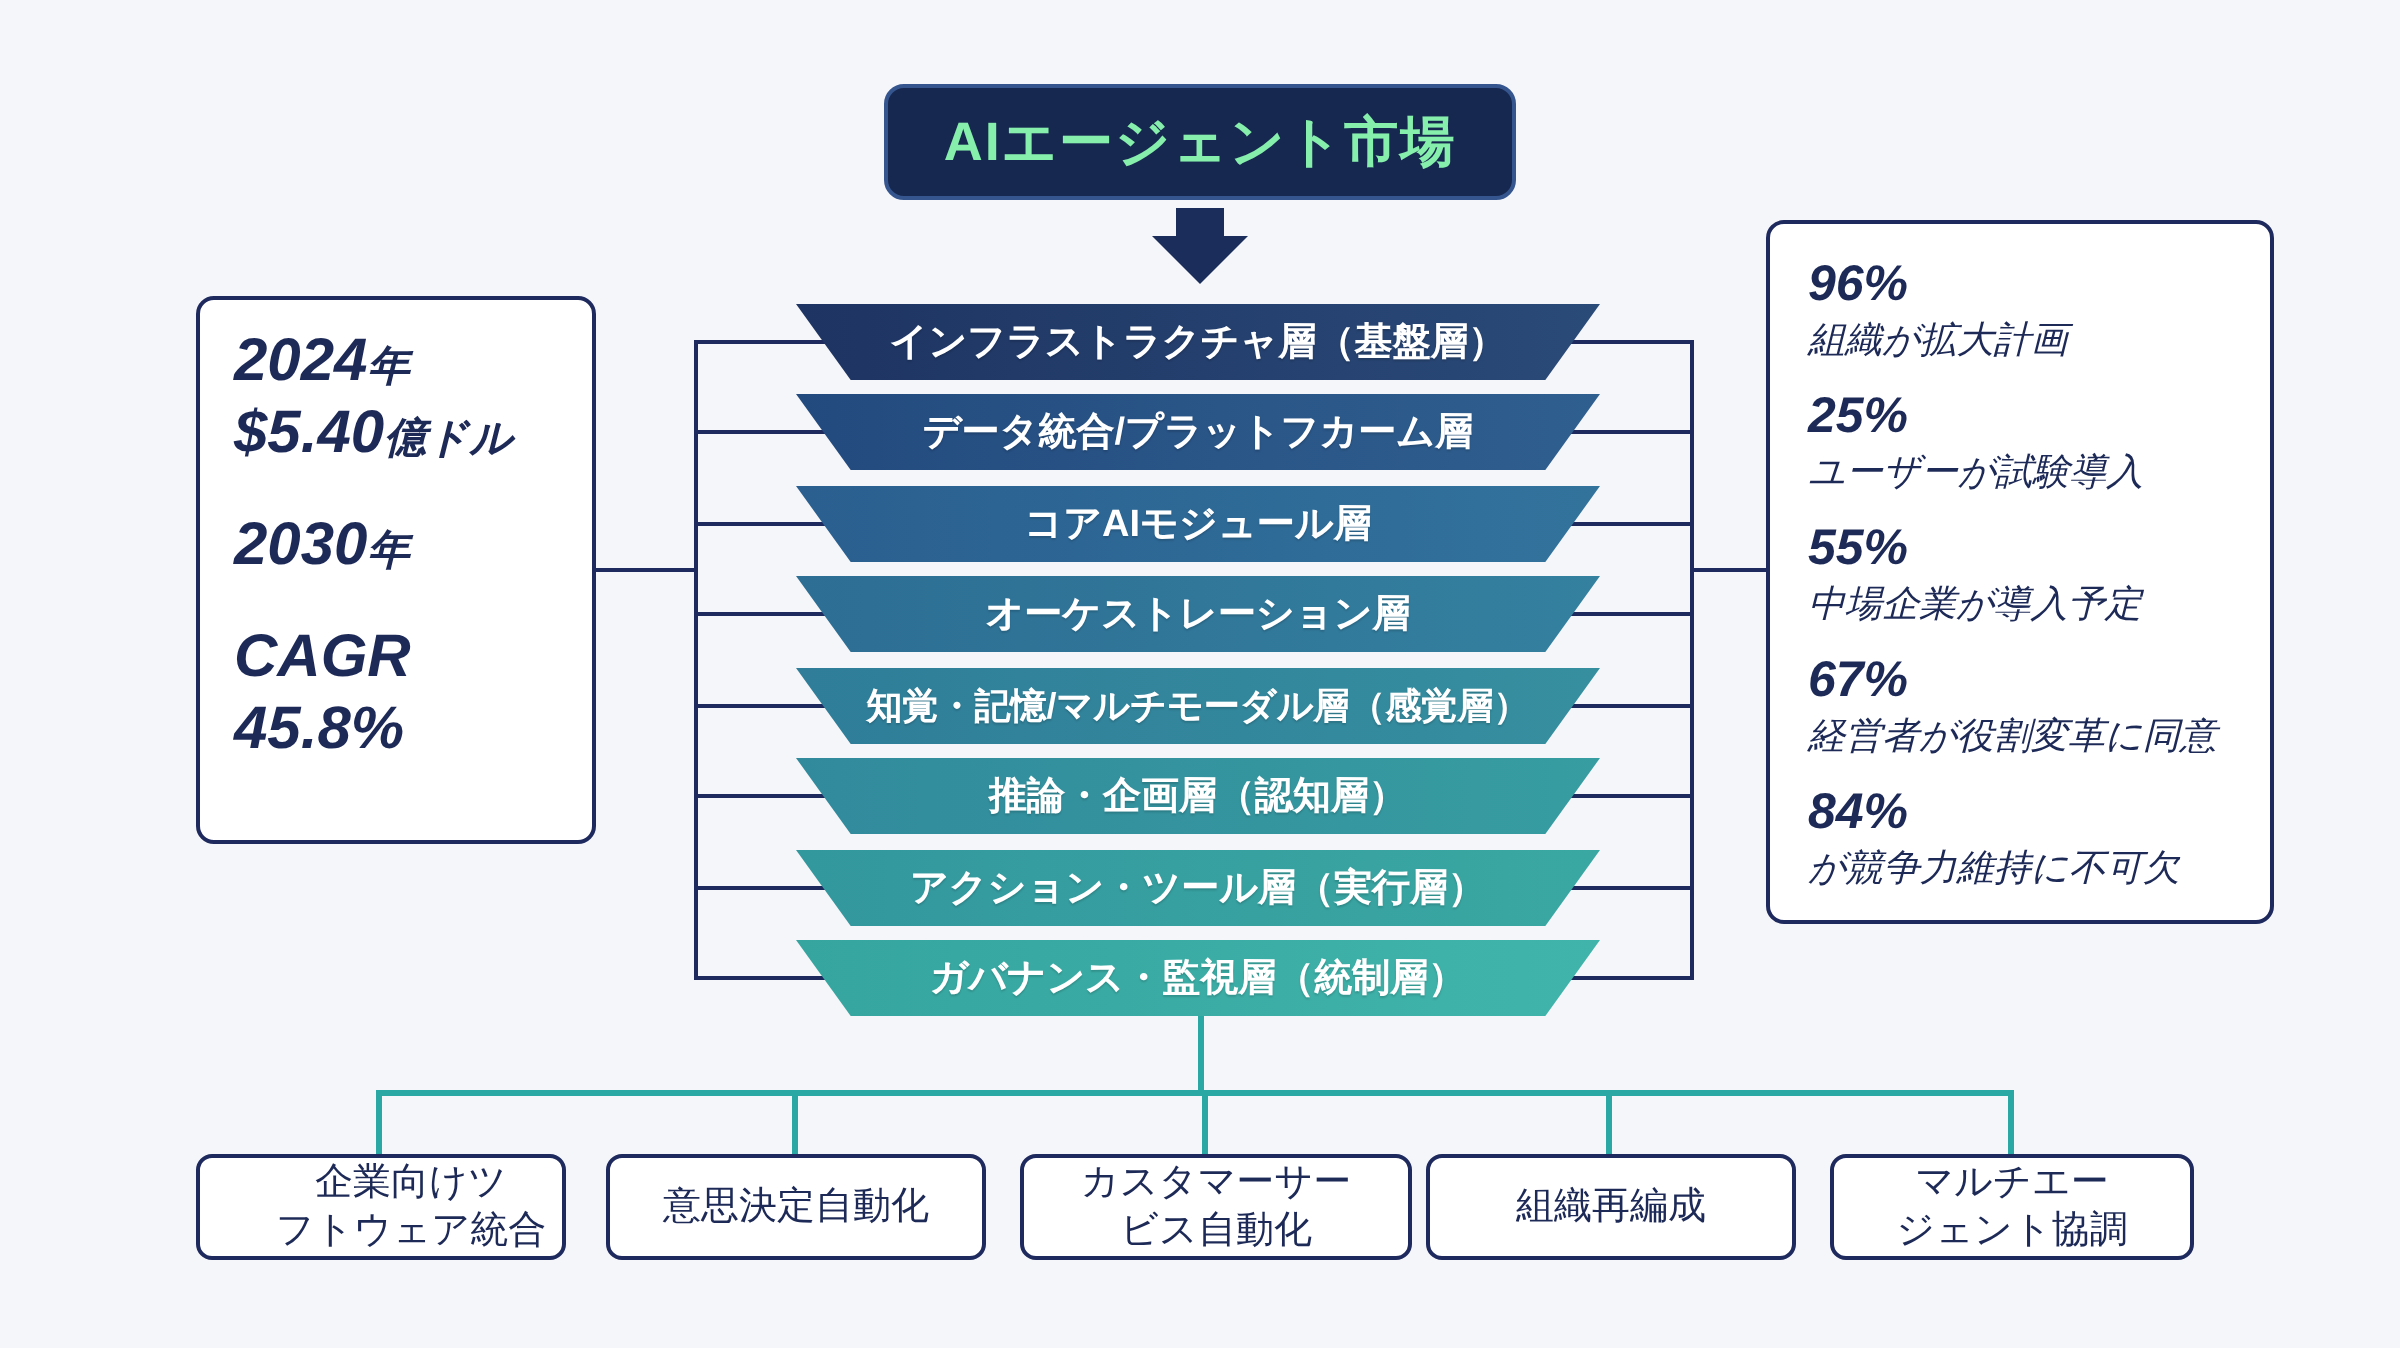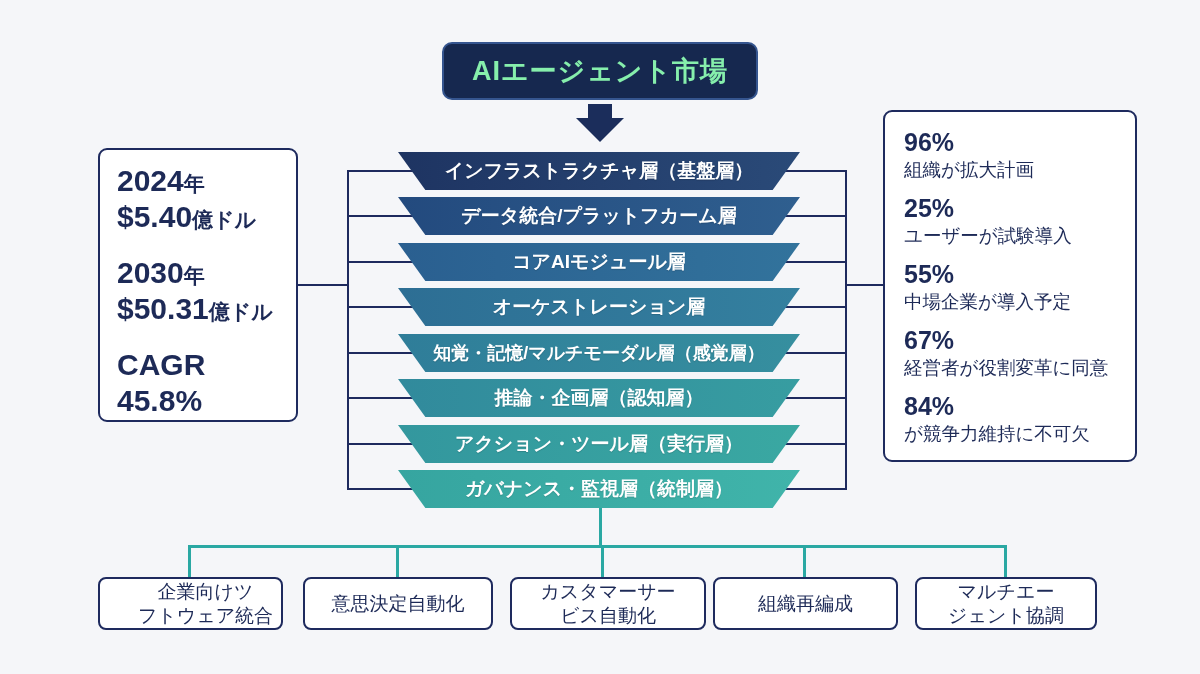--- a/index.html
+++ b/index.html
@@ -56,21 +56,21 @@
     color: #ffffff; font-size: 19px; font-weight: 700; white-space: nowrap;
     text-shadow: 0 1px 1px rgba(0,0,0,0.15);
   }
   .funnel-layer.small span { font-size: 18px; }
   .fl1 { top: 152px; } .fl2 { top: 197px; } .fl3 { top: 243px; } .fl4 { top: 288px; }
   .fl5 { top: 334px; } .fl6 { top: 379px; } .fl7 { top: 425px; } .fl8 { top: 470px; }
 
   
   .info-box {
     position: absolute; background: #ffffff;
-    border: 2px solid var(--navy-border, #1e2a5e); border-radius: 9px;
+    border: 2px solid var(--navy-border, #1e2a5e); border-radius: 9px; font-style: italic;
   }
   .market-box { left: 98px; top: 148px; width: 200px; height: 274px; padding: 13px 0 0 17px; }
   .m-row { line-height: 1.2; white-space: nowrap; }
   .m-row .big   { font-size: 30px; font-weight: 600; }
   .m-row .small { font-size: 21px; font-weight: 600; }
   .m-gap { margin-top: 20px; }
 
   .stats-box { left: 883px; top: 110px; width: 254px; height: 352px; padding: 15px 0 0 19px; }
   .stat-item { margin-bottom: 11px; }
   .stat-item .pct   { font-size: 25px; font-weight: 600; line-height: 1.25; }
@@ -155,21 +155,20 @@
     <span>推論・企画層（認知層）</span>
   </div>
   <div class="funnel-layer fl8" style="background: linear-gradient(90deg, rgb(54, 165, 160), rgb(64, 180, 170));">
     <span>ガバナンス・監視層（統制層）</span>
   </div>
 
   <div class="info-box market-box">
     <div class="m-row"><span class="big">2024</span><span class="small">年</span></div>
     <div class="m-row"><span class="big">$5.40</span><span class="small">億ドル</span></div>
     <div class="m-row m-gap"><span class="big">2030</span><span class="small">年</span></div>
-    <div class="m-row"><span class="big">$50.31</span><span class="small">億ドル</span></div>
     <div class="m-row m-gap"><span class="big">CAGR</span></div>
     <div class="m-row"><span class="big">45.8%</span></div>
   </div>
 
   <div class="info-box stats-box">
     <div class="stat-item">
       <div class="pct">96%</div>
       <div class="lbl">組織が拡大計画</div>
     </div>
     <div class="stat-item">

